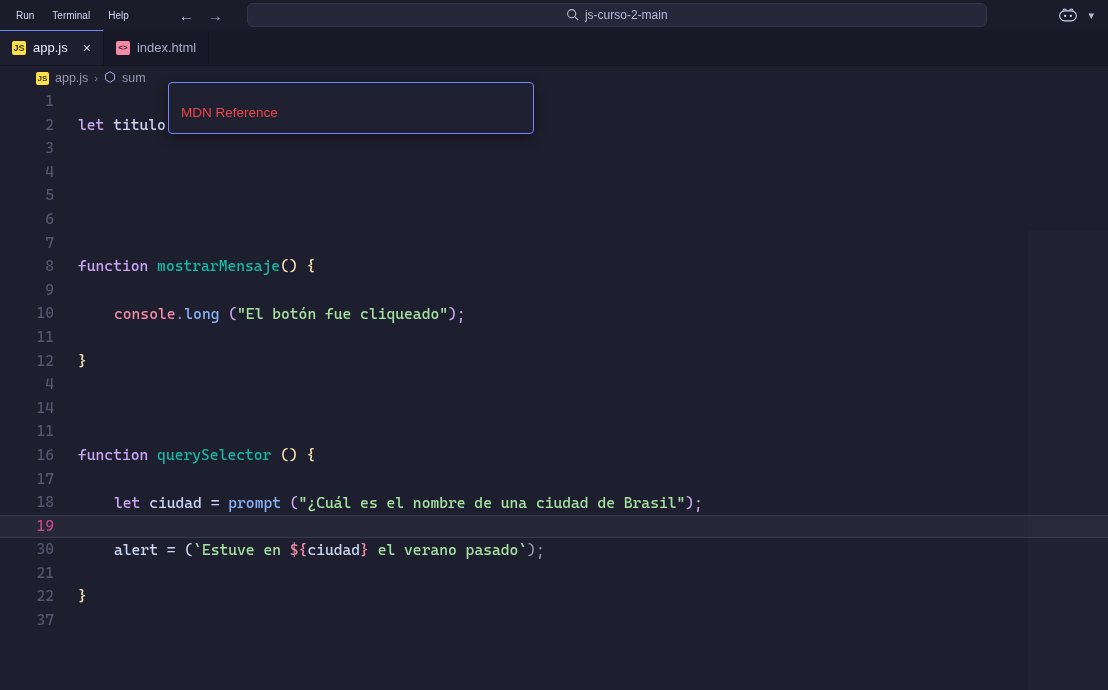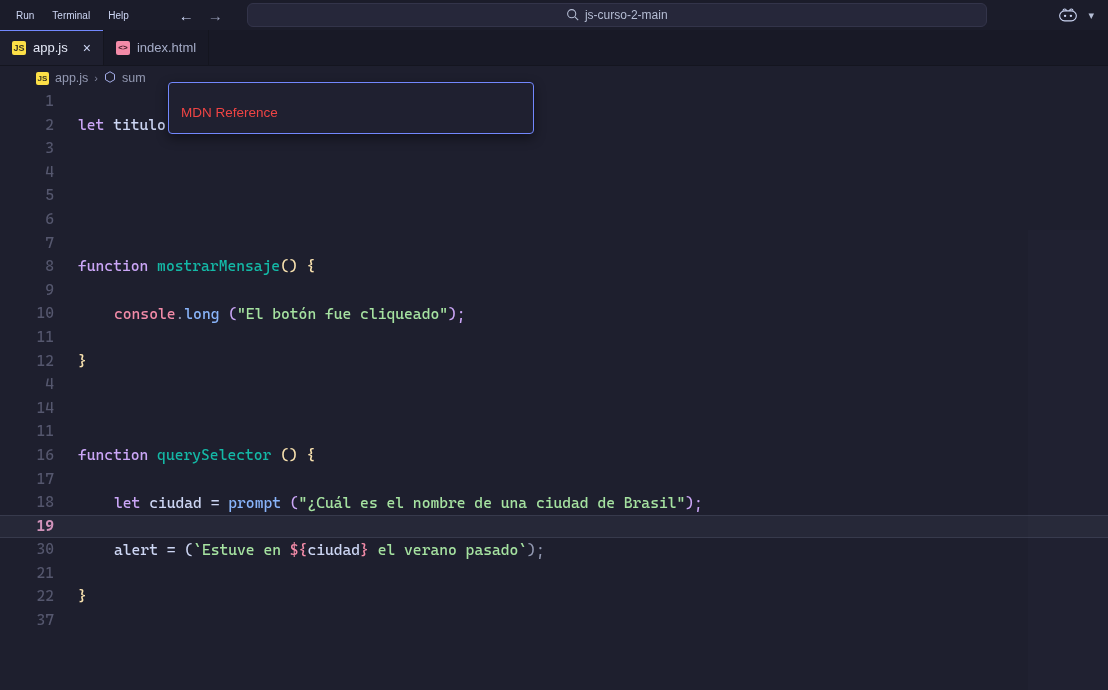--- a/index.html
+++ b/index.html
@@ -122,21 +122,21 @@
     line-height: 23.6px;
   }
   .gutter {
     width: 78px;
     text-align: right;
     color: #55576e;
     padding-right: 24px;
     user-select: none;
   }
   .gutter .ln { height: 23.6px; }
-  .gutter .ln.current { color: #f9a8d4; font-weight:700; }
+  .gutter .ln.current { color: #ec4899; font-weight:400; }
   .code {
     flex: 1;
     white-space: pre;
     color: #cdd6f4;
     position: relative;
   }
   .row { height: 23.6px; display:block; position:relative;}
 
   
   .kw { color: #cba6f7; }          

